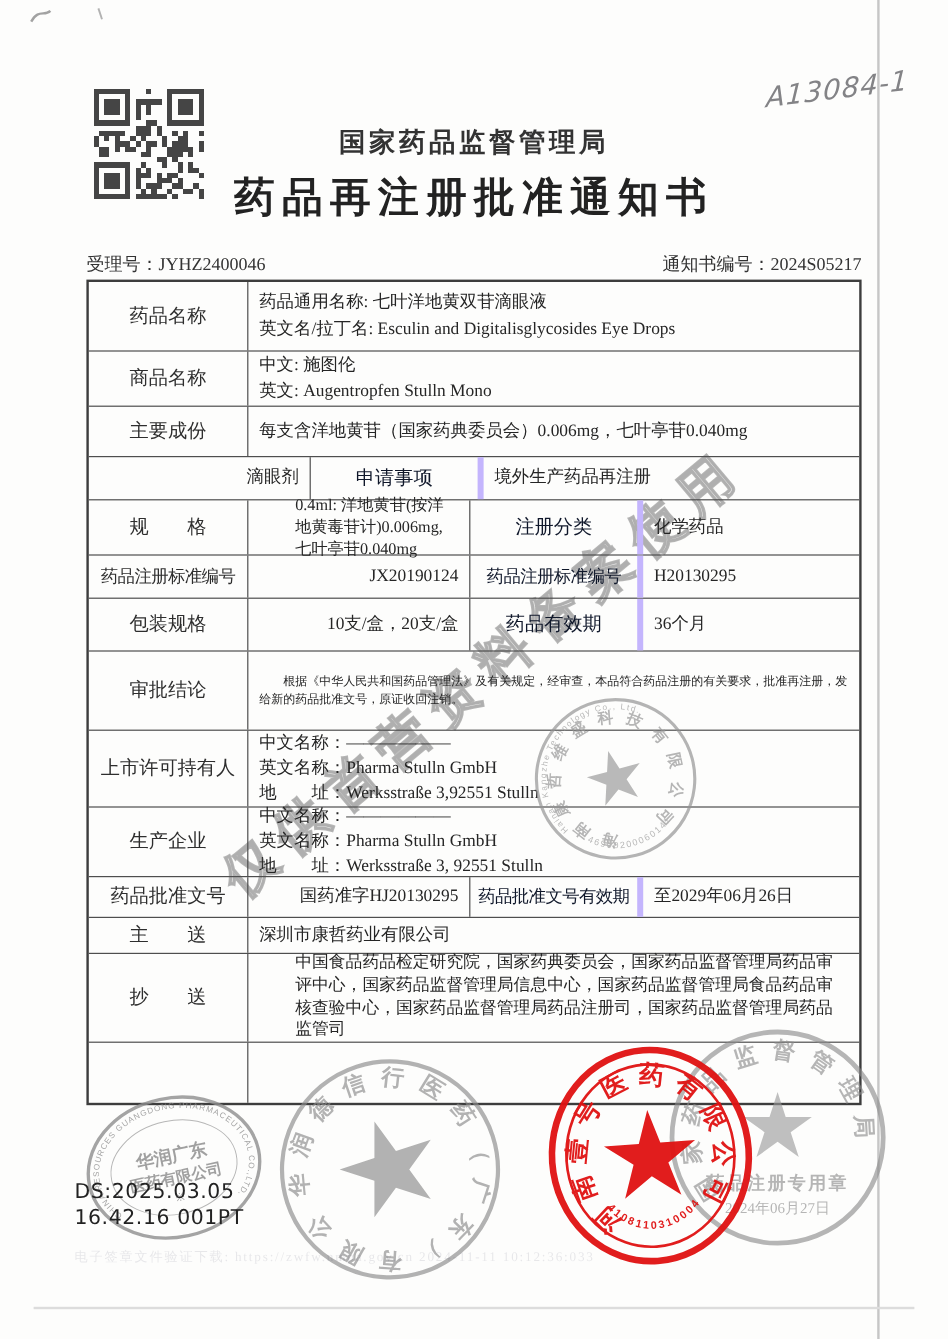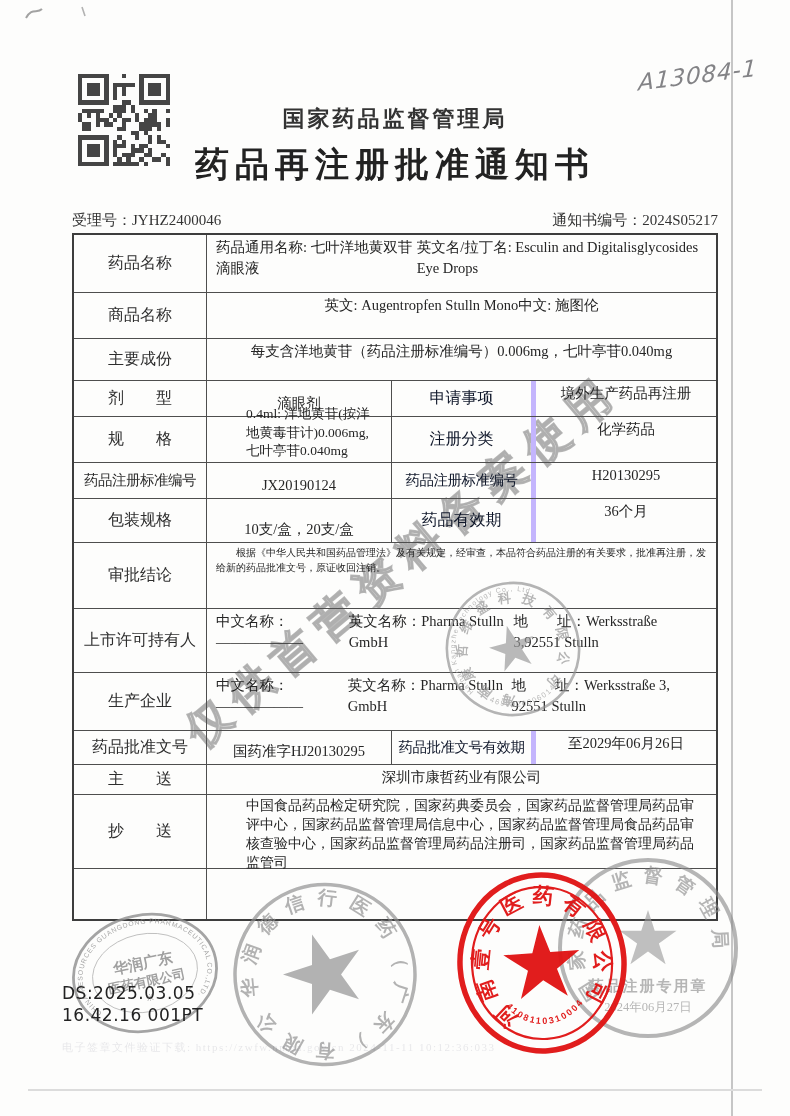--- a/index.html
+++ b/index.html
@@ -24,21 +24,21 @@
   
   .pen-marks{position:absolute;left:22px;top:2px;opacity:.75;}
   
   .tbl{position:absolute;left:72px;top:233px;width:646px;border:2px solid #3d3d3d;box-sizing:border-box;}
   .tr{display:flex;border-bottom:1px solid #4e4e4e;box-sizing:border-box;}
   .tr:last-child{border-bottom:none;}
   .th{width:133px;flex:0 0 133px;border-right:1px solid #4e4e4e;display:flex;align-items:center;
         justify-content:center;font-weight:400;font-size:16px;text-align:center;box-sizing:border-box;
         color:#2e2e2e;}
   .th.small{font-size:14.5px;letter-spacing:-0.5px;}
-  .td{flex:1;padding:2px 9px;display:flex;flex-direction:row;justify-content:center;
+  .td{flex:1;padding:2px 9px;display:flex;flex-direction:column;justify-content:center;
         font-size:14.5px;box-sizing:border-box;color:#252525;}
   .td .ln{line-height:1.45;}
   .v1{flex:0 0 185px;border-right:1px solid #4e4e4e;align-items:flex-end;}
   .l2{width:144px;flex:0 0 144px;border-right:5px solid #c4b5fd;display:flex;align-items:center;
         justify-content:center;font-weight:400;font-size:16px;text-align:center;box-sizing:border-box;color:#0f172a;}
   .l2.small{font-size:14.5px;letter-spacing:-0.5px;}
   .para{text-indent:2em;line-height:1.5;font-size:10px;}
   .cond{font-size:13.5px;line-height:1.35;margin-left:30px;}
   
   .watermark{position:absolute;left:128px;top:532px;width:548px;text-align:center;
@@ -98,34 +98,33 @@
       <div class="th">药品名称</div>
       <div class="td">
         <div class="ln">药品通用名称: 七叶洋地黄双苷滴眼液</div>
         <div class="ln">英文名/拉丁名: Esculin and Digitalisglycosides Eye Drops</div>
       </div>
     </div>
 
     <div class="tr" style="height:46px">
       <div class="th">商品名称</div>
       <div class="td">
+        <div class="ln">中文: 施图伦</div>
         <div class="ln">英文: Augentropfen Stulln Mono</div>
-        <div class="ln">中文: 施图伦</div>
       </div>
     </div>
 
     <div class="tr" style="height:42px">
       <div class="th">主要成份</div>
       <div class="td">
-        <div class="ln">每支含洋地黄苷（药品注册标准编号）0.006mg，七叶亭苷0.040mg</div>
+        <div class="ln">每支含洋地黄苷（国家药典委员会）0.006mg，七叶亭苷0.040mg</div>
       </div>
     </div>
 
     <div class="tr" style="height:36px">
-      <div class="th">剂　　型</div>
       <div class="td v1">
           <div class="ln">滴眼剂</div>
         </div>
       <div class="l2">申请事项</div>
       <div class="td">
           <div class="ln">境外生产药品再注册</div>
         </div>
     </div>
 
     <div class="tr" style="height:46px">

